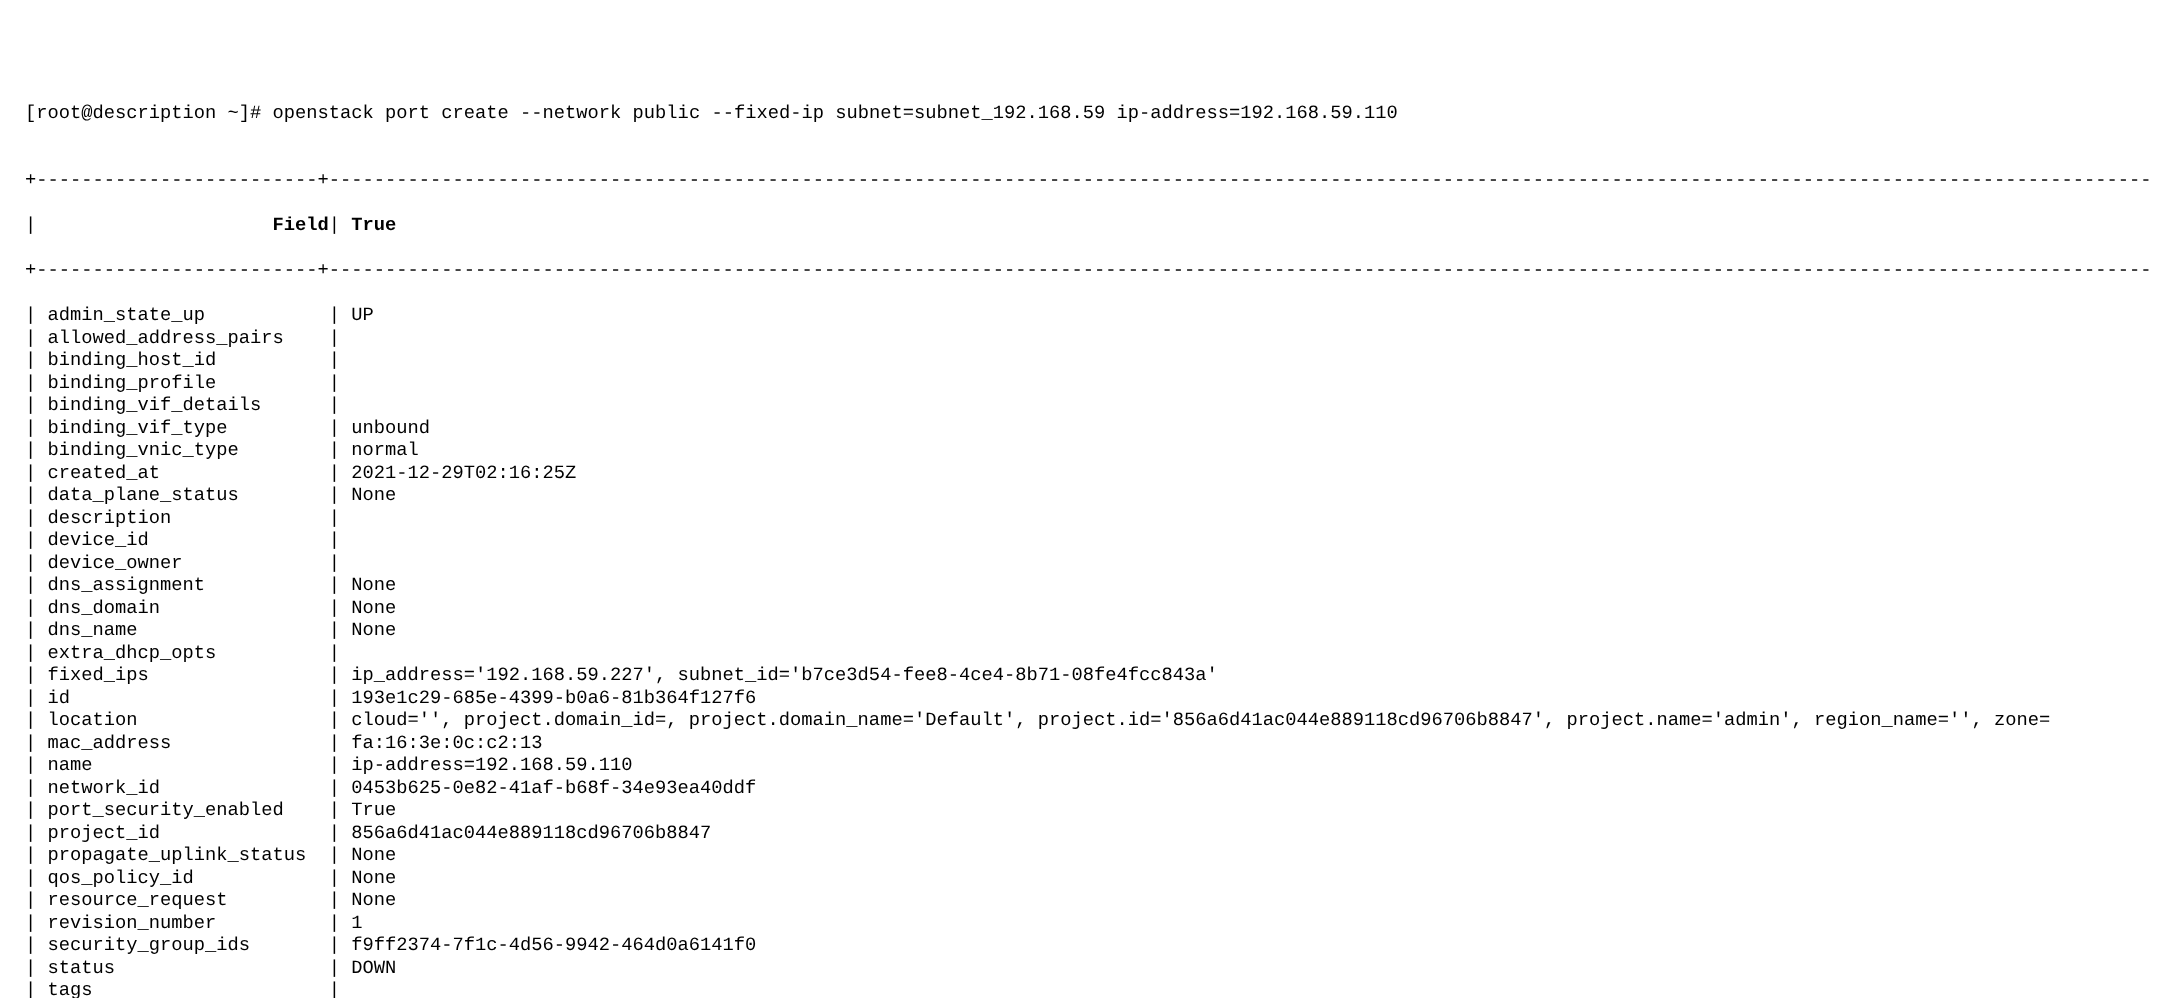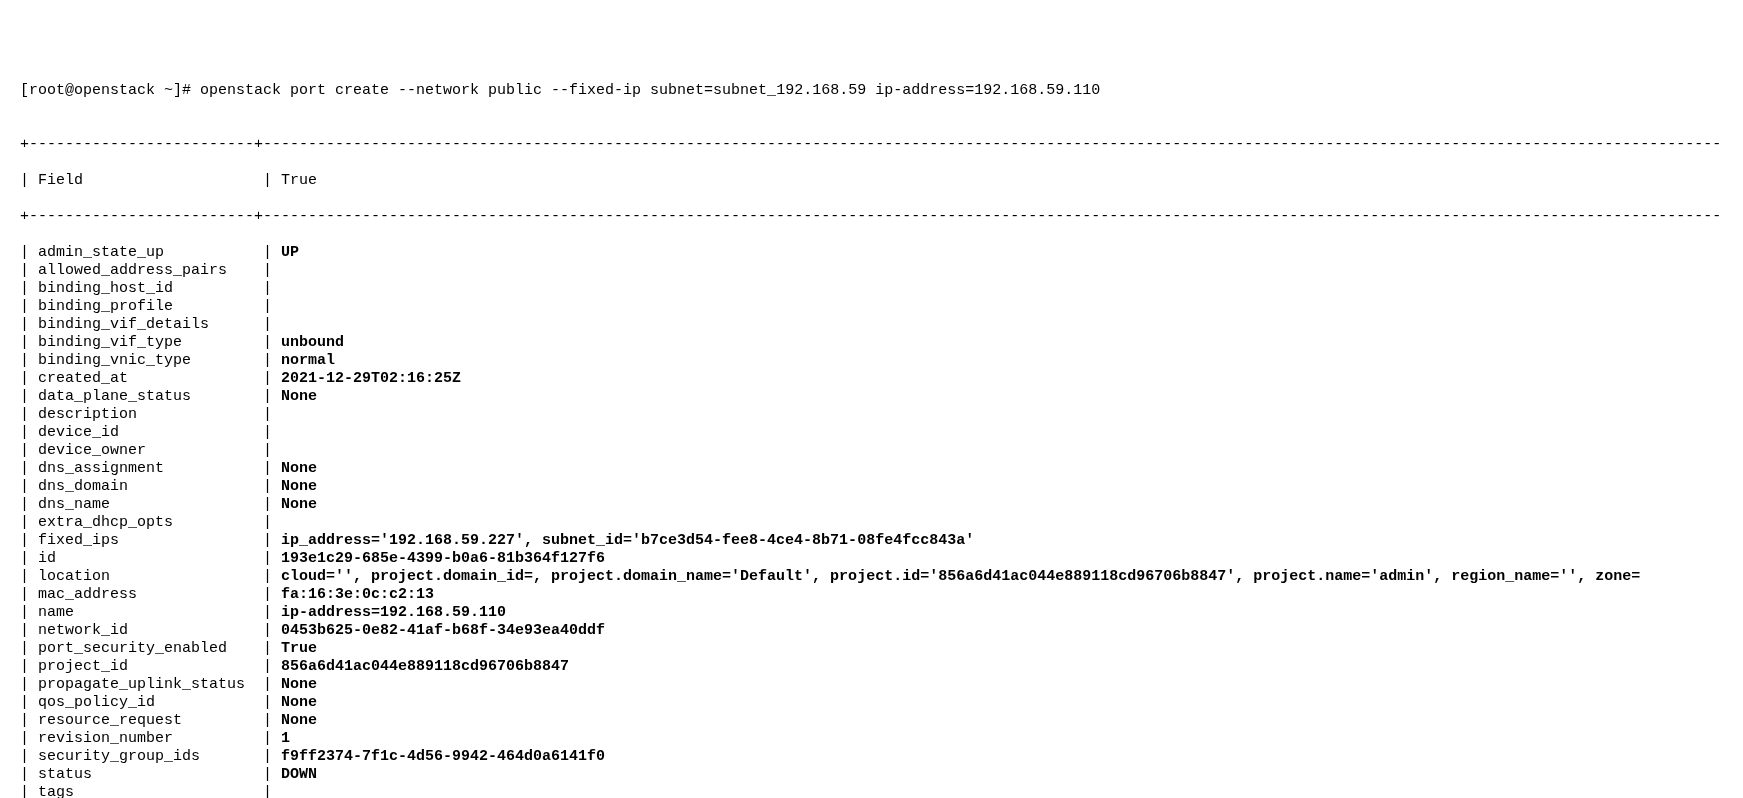--- a/index.html
+++ b/index.html
@@ -39,33 +39,33 @@
       display: inline-block;
       width: 25ch;
       padding-left: 1ch;
       white-space: pre;
       overflow: hidden;
     }
     .value-col {
       display: inline-block;
       padding-left: 1ch;
       white-space: pre;
-      font-weight: bold;
     }
     .header-row .field-col,
     .header-row .value-col {
-      font-weight: normal;
+      font-weight: bold;
+      text-align: right;
     }
   </style>
 </head>
 <body>
 
 
 
-<div class="prompt-line"><span class="prompt">[root@openstack ~]# </span><span class="cmd">openstack port create --network public --fixed-ip subnet=subnet_192.168.59 ip-address=192.168.59.110</span></div>
+<div class="prompt-line"><span class="prompt">[root@description ~]# </span><span class="cmd">openstack port create --network public --fixed-ip subnet=subnet_192.168.59 ip-address=192.168.59.110</span></div>
 <div class="table">
 <div class="hbar">+-------------------------+---------------------------------------------------------------------------------------------------------------------------------------------------------------------+</div>
 <div class="row header-row"><span class="pipe">|</span><span class="field-col">Field</span><span class="pipe">|</span><span class="value-col">True</span></div>
 <div class="hbar">+-------------------------+---------------------------------------------------------------------------------------------------------------------------------------------------------------------+</div>
 <div id="rows"><div class="row"><span class="pipe">|</span><span class="field-col">admin_state_up</span><span class="pipe">|</span><span class="value-col">UP</span></div><div class="row"><span class="pipe">|</span><span class="field-col">allowed_address_pairs</span><span class="pipe">|</span><span class="value-col"></span></div><div class="row"><span class="pipe">|</span><span class="field-col">binding_host_id</span><span class="pipe">|</span><span class="value-col"></span></div><div class="row"><span class="pipe">|</span><span class="field-col">binding_profile</span><span class="pipe">|</span><span class="value-col"></span></div><div class="row"><span class="pipe">|</span><span class="field-col">binding_vif_details</span><span class="pipe">|</span><span class="value-col"></span></div><div class="row"><span class="pipe">|</span><span class="field-col">binding_vif_type</span><span class="pipe">|</span><span class="value-col">unbound</span></div><div class="row"><span class="pipe">|</span><span class="field-col">binding_vnic_type</span><span class="pipe">|</span><span class="value-col">normal</span></div><div class="row"><span class="pipe">|</span><span class="field-col">created_at</span><span class="pipe">|</span><span class="value-col">2021-12-29T02:16:25Z</span></div><div class="row"><span class="pipe">|</span><span class="field-col">data_plane_status</span><span class="pipe">|</span><span class="value-col">None</span></div><div class="row"><span class="pipe">|</span><span class="field-col">description</span><span class="pipe">|</span><span class="value-col"></span></div><div class="row"><span class="pipe">|</span><span class="field-col">device_id</span><span class="pipe">|</span><span class="value-col"></span></div><div class="row"><span class="pipe">|</span><span class="field-col">device_owner</span><span class="pipe">|</span><span class="value-col"></span></div><div class="row"><span class="pipe">|</span><span class="field-col">dns_assignment</span><span class="pipe">|</span><span class="value-col">None</span></div><div class="row"><span class="pipe">|</span><span class="field-col">dns_domain</span><span class="pipe">|</span><span class="value-col">None</span></div><div class="row"><span class="pipe">|</span><span class="field-col">dns_name</span><span class="pipe">|</span><span class="value-col">None</span></div><div class="row"><span class="pipe">|</span><span class="field-col">extra_dhcp_opts</span><span class="pipe">|</span><span class="value-col"></span></div><div class="row"><span class="pipe">|</span><span class="field-col">fixed_ips</span><span class="pipe">|</span><span class="value-col">ip_address='192.168.59.227', subnet_id='b7ce3d54-fee8-4ce4-8b71-08fe4fcc843a'</span></div><div class="row"><span class="pipe">|</span><span class="field-col">id</span><span class="pipe">|</span><span class="value-col">193e1c29-685e-4399-b0a6-81b364f127f6</span></div><div class="row"><span class="pipe">|</span><span class="field-col">location</span><span class="pipe">|</span><span class="value-col">cloud='', project.domain_id=, project.domain_name='Default', project.id='856a6d41ac044e889118cd96706b8847', project.name='admin', region_name='', zone=</span></div><div class="row"><span class="pipe">|</span><span class="field-col">mac_address</span><span class="pipe">|</span><span class="value-col">fa:16:3e:0c:c2:13</span></div><div class="row"><span class="pipe">|</span><span class="field-col">name</span><span class="pipe">|</span><span class="value-col">ip-address=192.168.59.110</span></div><div class="row"><span class="pipe">|</span><span class="field-col">network_id</span><span class="pipe">|</span><span class="value-col">0453b625-0e82-41af-b68f-34e93ea40ddf</span></div><div class="row"><span class="pipe">|</span><span class="field-col">port_security_enabled</span><span class="pipe">|</span><span class="value-col">True</span></div><div class="row"><span class="pipe">|</span><span class="field-col">project_id</span><span class="pipe">|</span><span class="value-col">856a6d41ac044e889118cd96706b8847</span></div><div class="row"><span class="pipe">|</span><span class="field-col">propagate_uplink_status</span><span class="pipe">|</span><span class="value-col">None</span></div><div class="row"><span class="pipe">|</span><span class="field-col">qos_policy_id</span><span class="pipe">|</span><span class="value-col">None</span></div><div class="row"><span class="pipe">|</span><span class="field-col">resource_request</span><span class="pipe">|</span><span class="value-col">None</span></div><div class="row"><span class="pipe">|</span><span class="field-col">revision_number</span><span class="pipe">|</span><span class="value-col">1</span></div><div class="row"><span class="pipe">|</span><span class="field-col">security_group_ids</span><span class="pipe">|</span><span class="value-col">f9ff2374-7f1c-4d56-9942-464d0a6141f0</span></div><div class="row"><span class="pipe">|</span><span class="field-col">status</span><span class="pipe">|</span><span class="value-col">DOWN</span></div><div class="row"><span class="pipe">|</span><span class="field-col">tags</span><span class="pipe">|</span><span class="value-col"></span></div></div>
 
 </div>
 
 
 

